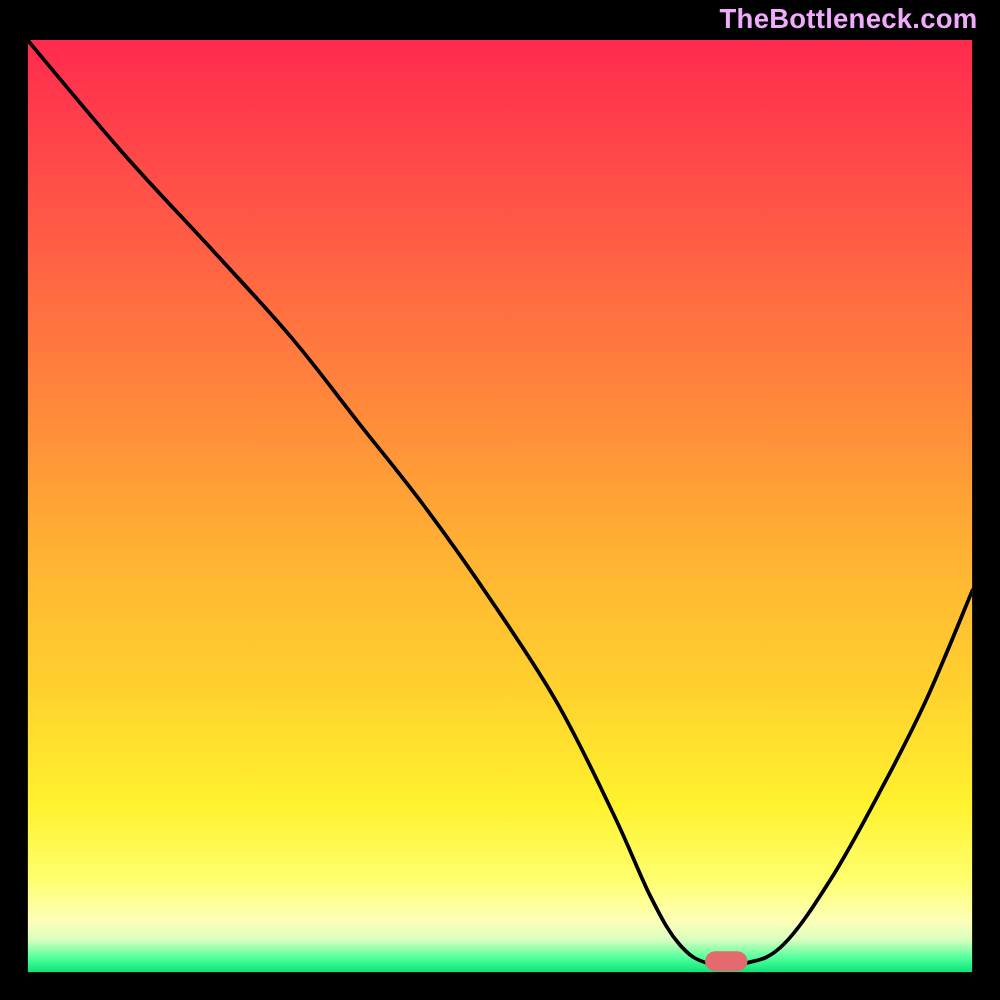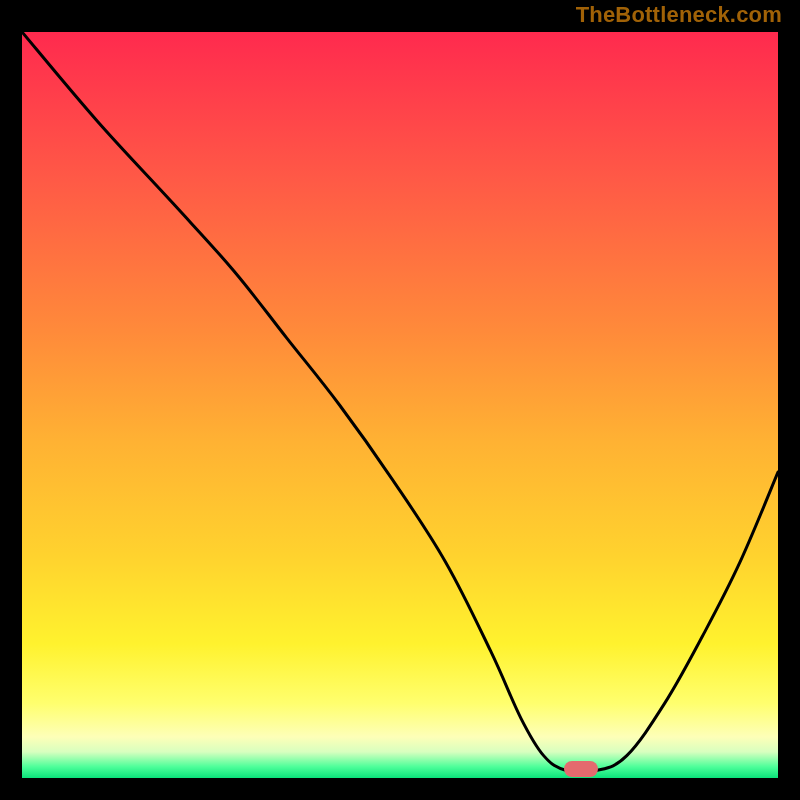--- a/index.html
+++ b/index.html
@@ -13,21 +13,21 @@
   .frame {
     position: relative;
     width: 800px;
     height: 800px;
     box-sizing: border-box;
   }
   .watermark {
     position: absolute;
     top: 2px;
     right: 18px;
-    color: #a16207;
+    color: #f0abfc;
     font-size: 22px;
     font-weight: 600;
     letter-spacing: 0.2px;
     user-select: none;
   }
   .plot-border {
     position: absolute;
     left: 18px;
     top: 28px;
     width: 764px;

